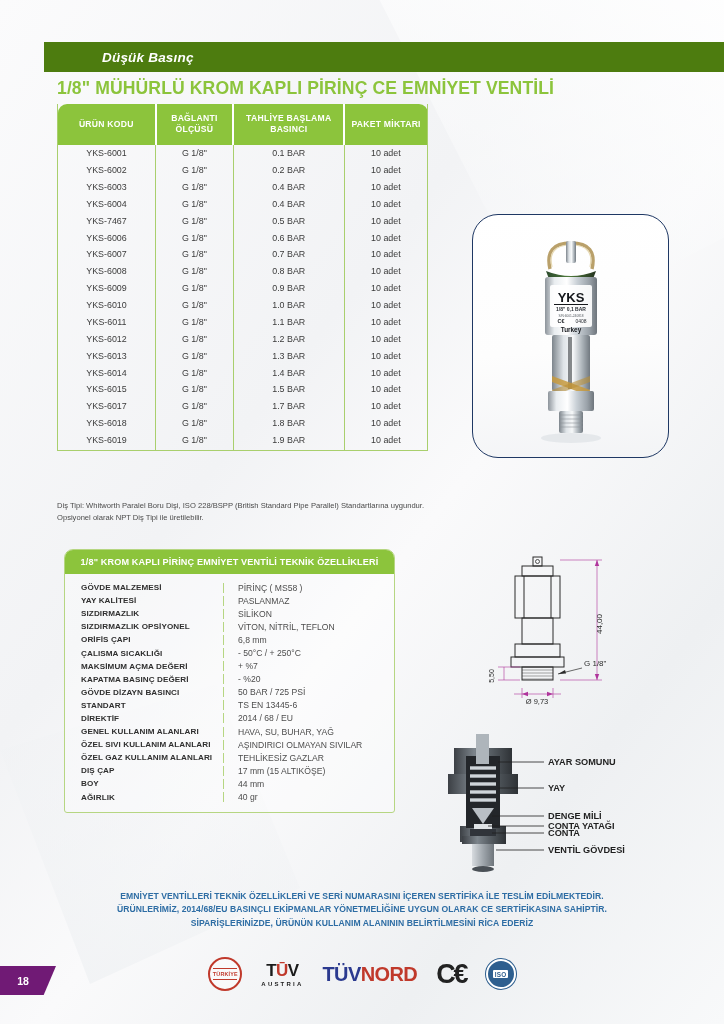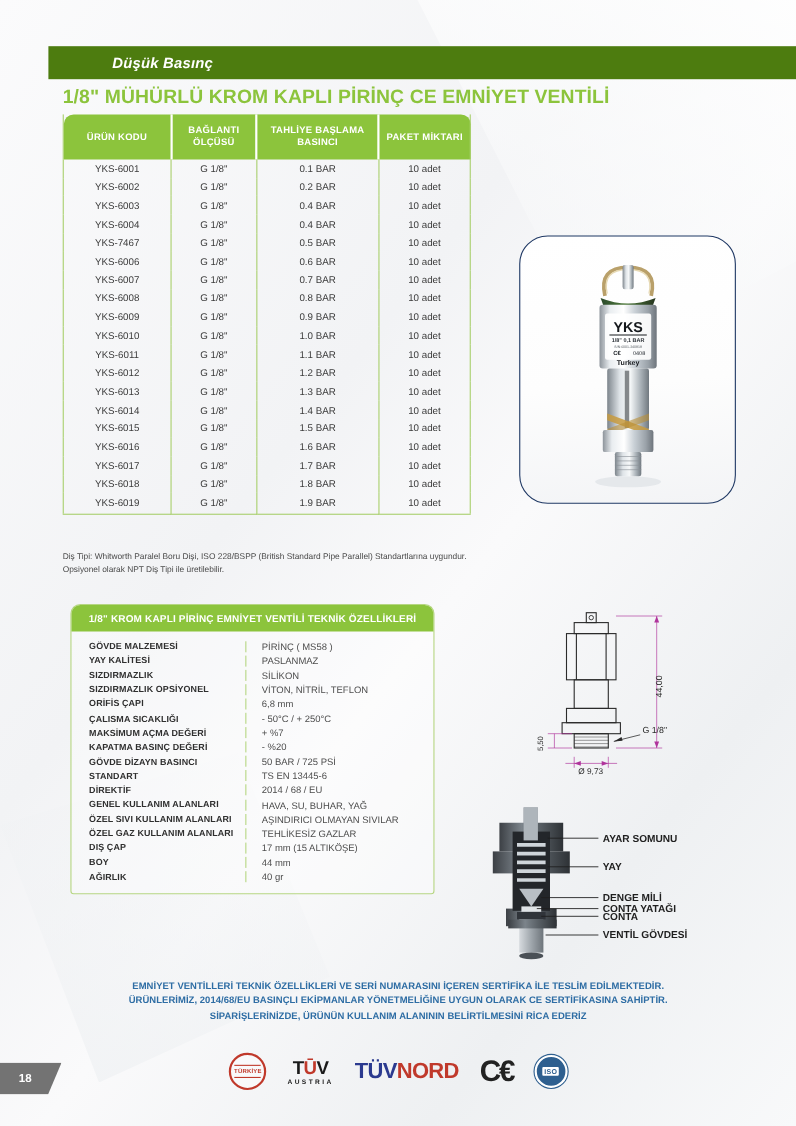--- a/index.html
+++ b/index.html
@@ -133,21 +133,21 @@
     border: 2px solid #ffffff; box-shadow: 0 0 0 1px #2e5f8f;
   }
   .iso span {
     font-size: 6.4px; font-weight: bold; color: #fff; background: #fff; color: #2e5f8f;
     padding: .5px 2px; border-radius: 1px; letter-spacing: .2px;
   }
 
   
   .pagenum {
     position: absolute; left: 0; top: 966px;
-    width: 56px; height: 29px; background: #737373;
+    width: 56px; height: 29px; background: #701a75;
     clip-path: polygon(0 0, 100% 0, 78% 100%, 0 100%);
     display: flex; align-items: center; justify-content: center;
     padding-right: 10px;
   }
   .pagenum span { color: #fff; font-size: 10.5px; font-weight: bold; }
 
   
   .photo {
     position: absolute; left: 472px; top: 170px; width: 197px; height: 244px;
     border: 1.3px solid #1f3864; border-radius: 26px;
@@ -271,26 +271,20 @@
         <tr>
           <td>YKS-6014</td>
           <td>G 1/8"</td>
           <td>1.4 BAR</td>
           <td>10 adet</td>
         </tr>
         <tr>
           <td>YKS-6015</td>
           <td>G 1/8"</td>
           <td>1.5 BAR</td>
-          <td>10 adet</td>
-        </tr>
-        <tr>
-          <td>YKS-6016</td>
-          <td>G 1/8"</td>
-          <td>1.6 BAR</td>
           <td>10 adet</td>
         </tr>
         <tr>
           <td>YKS-6017</td>
           <td>G 1/8"</td>
           <td>1.7 BAR</td>
           <td>10 adet</td>
         </tr>
         <tr>
           <td>YKS-6018</td>

